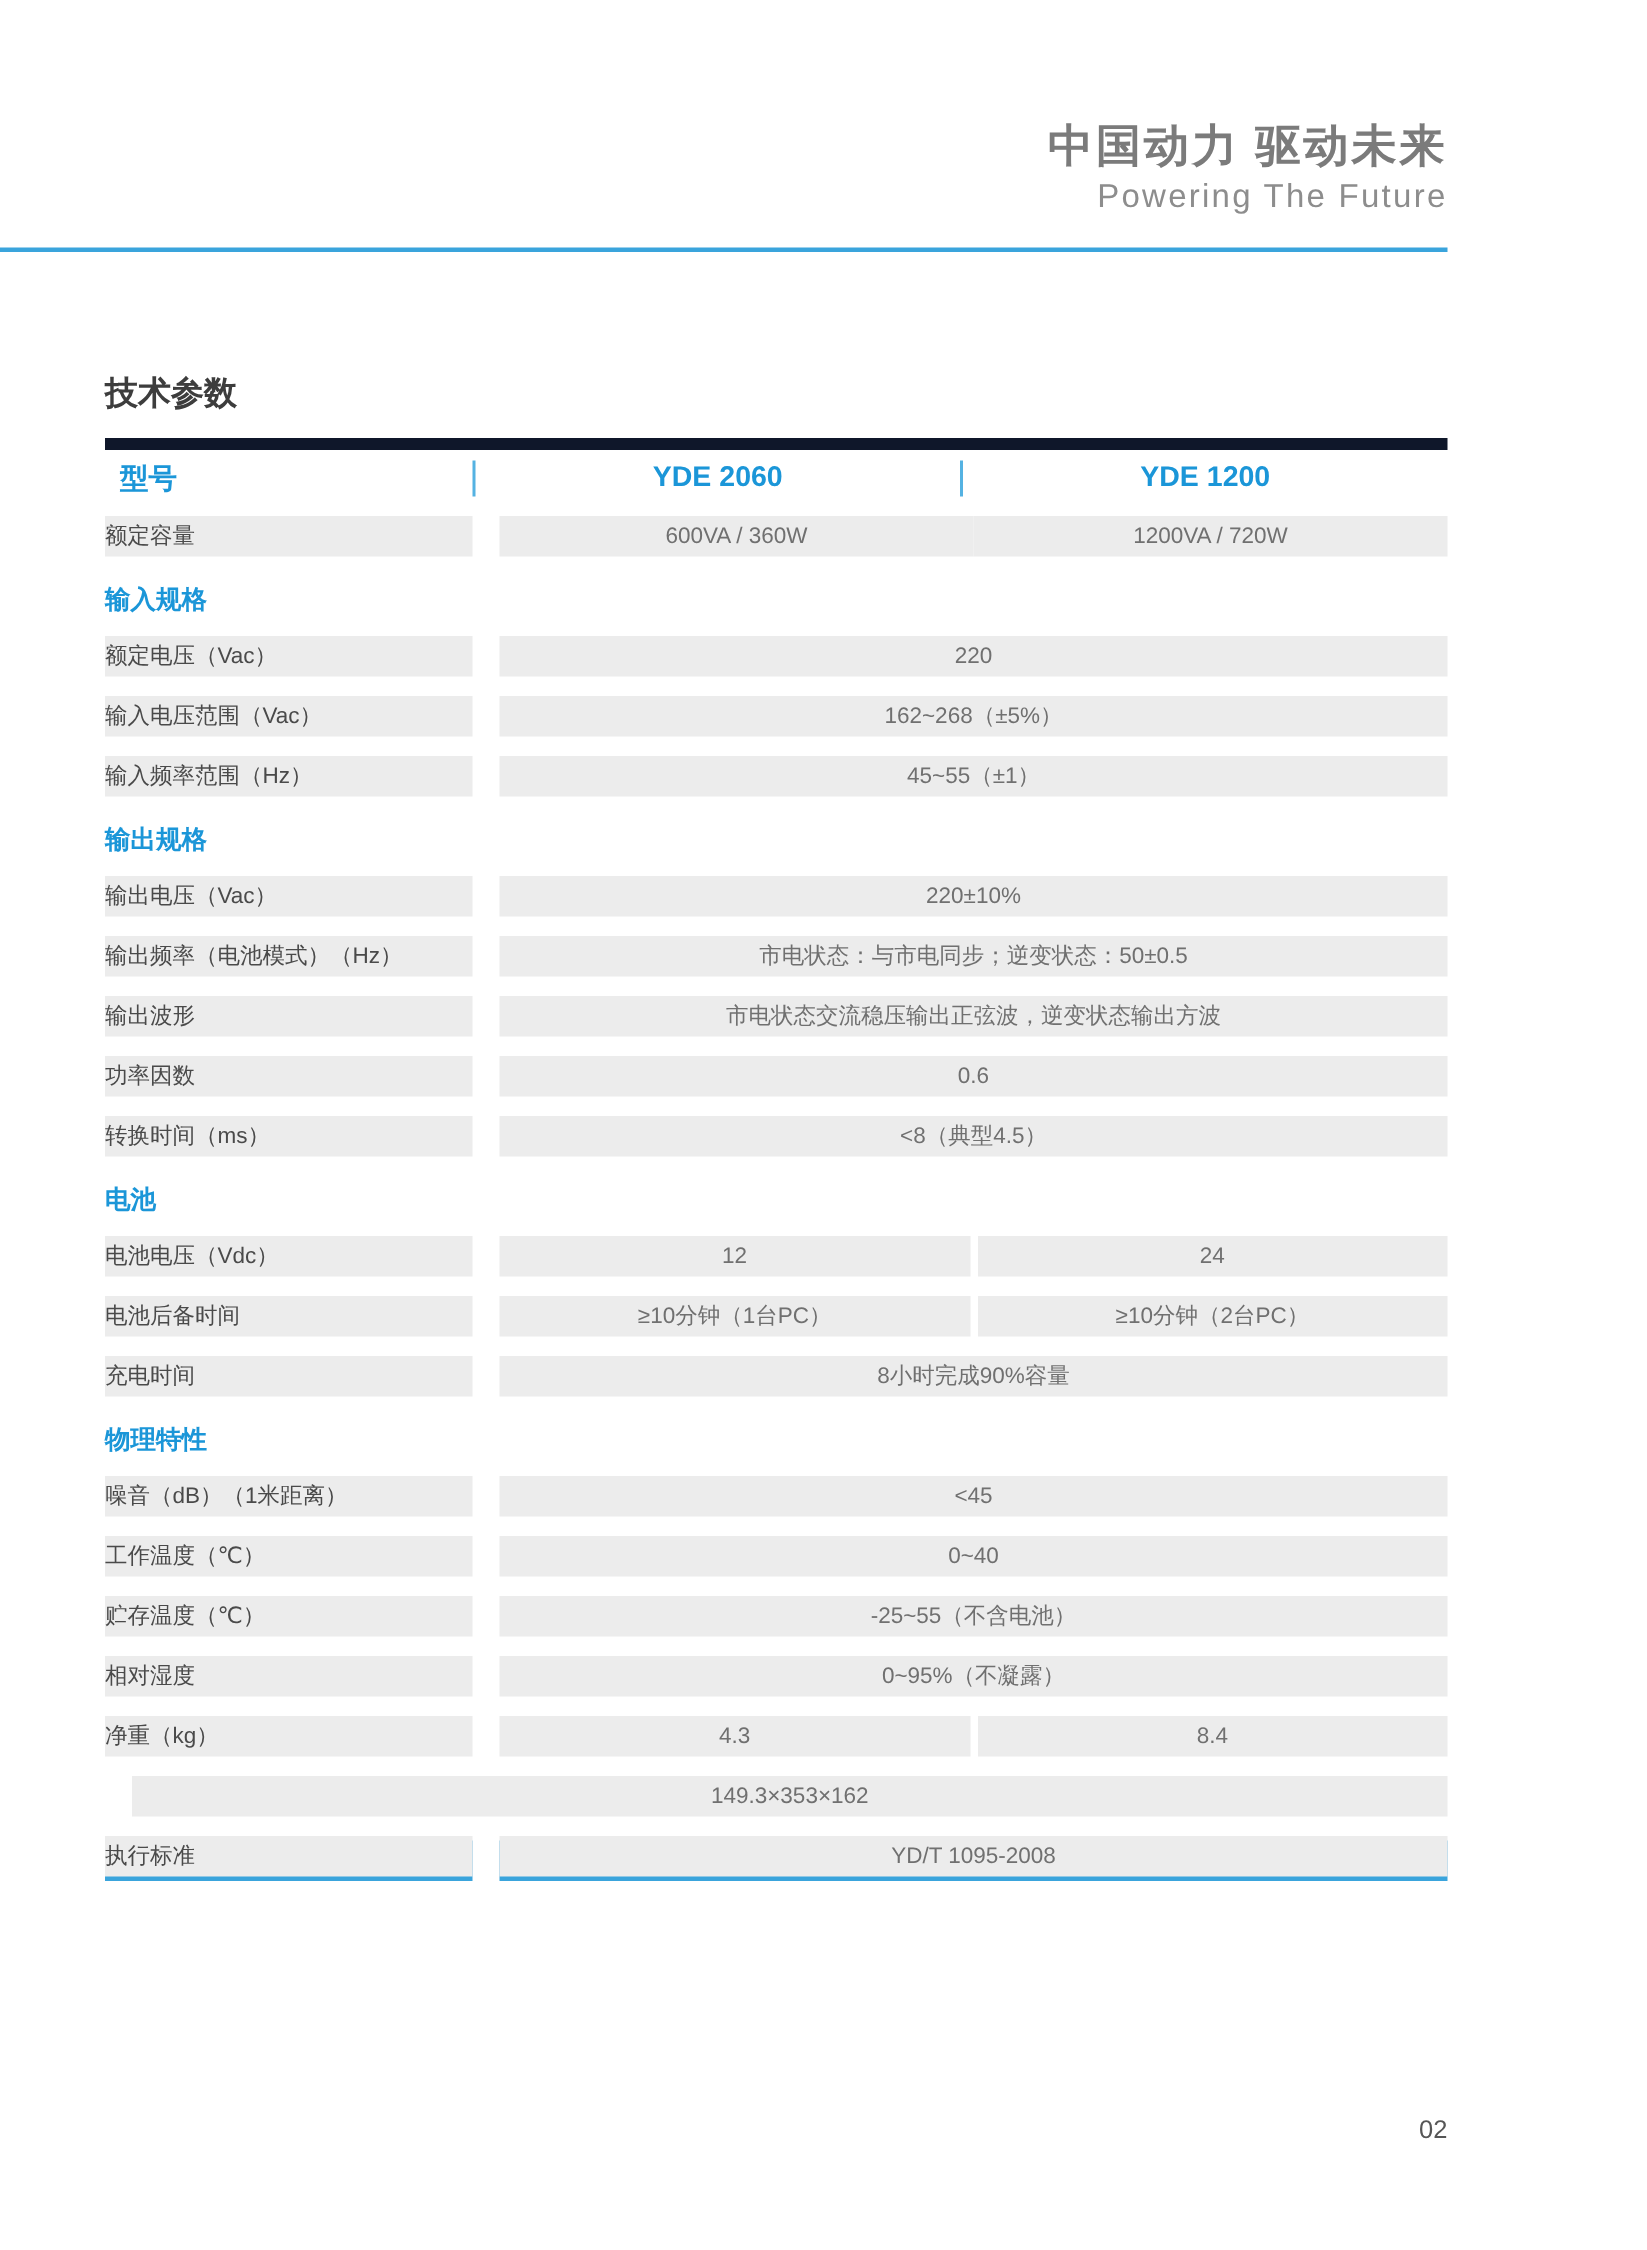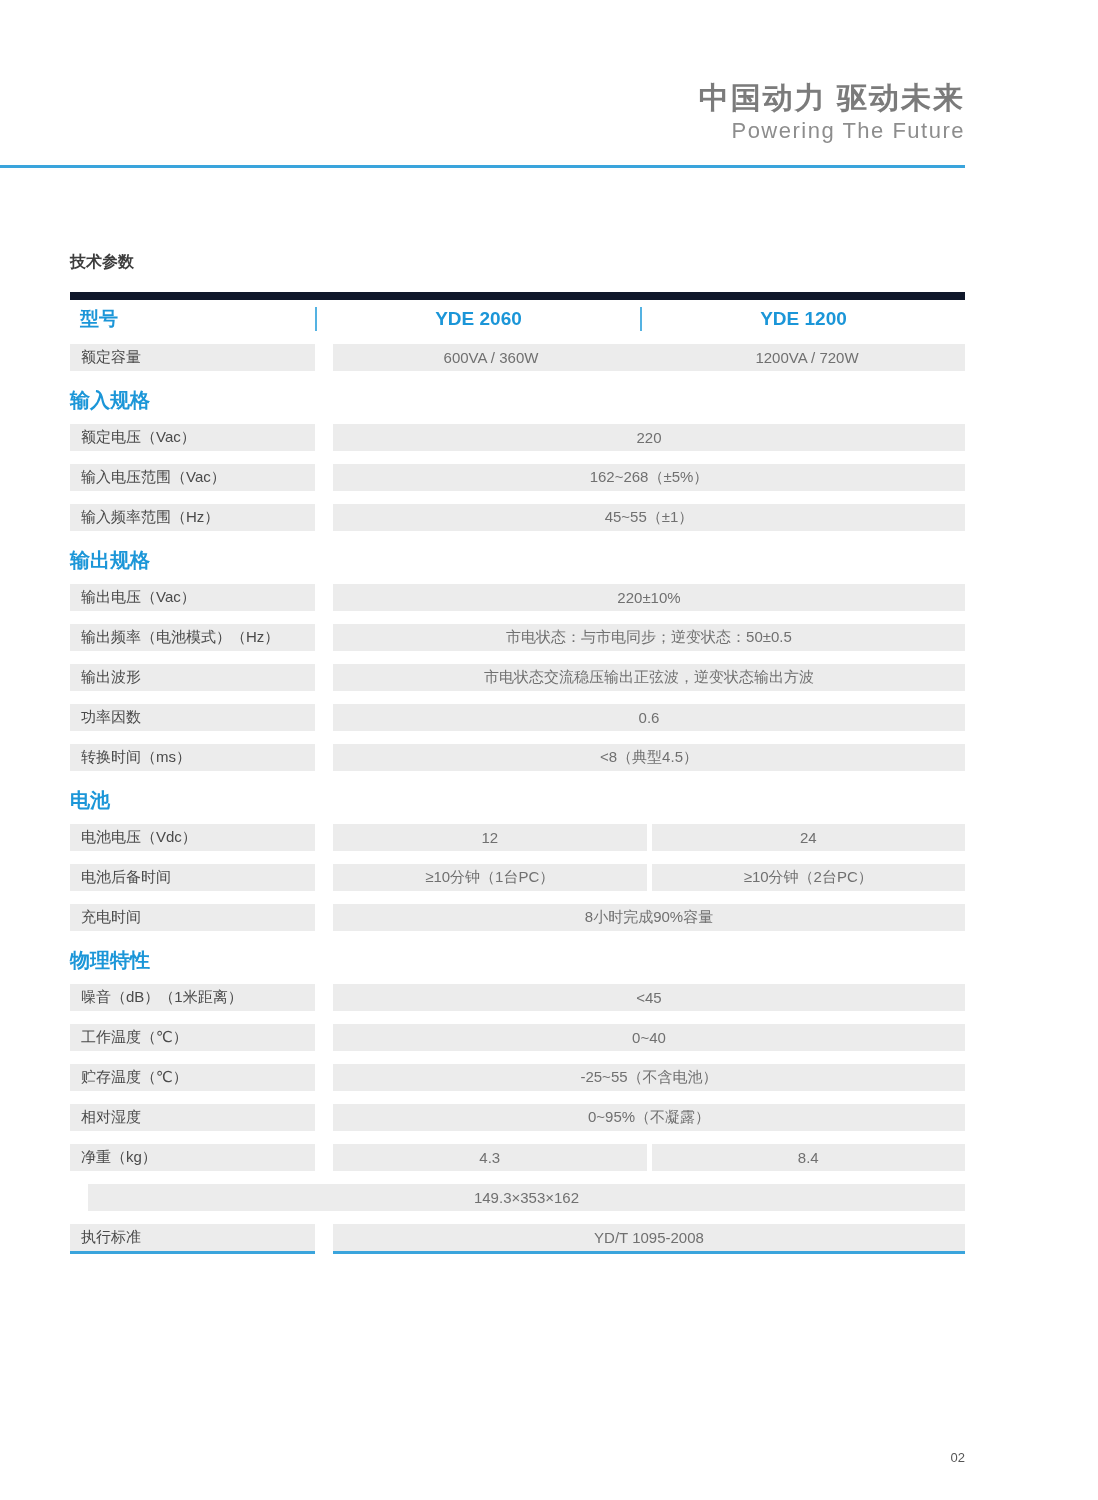--- a/index.html
+++ b/index.html
@@ -13,55 +13,55 @@
   }
 
   
   .masthead { position:absolute; top:80px; left:0; width:965px; text-align:right; }
   .masthead-zh { font-size:30px; font-weight:600; color:#7b7b7b; letter-spacing:2px; line-height:36px; }
   .masthead-en { font-size:22px; color:#8d8d8d; letter-spacing:1.5px; line-height:26px; margin-top:2px; }
   .masthead-rule { position:absolute; top:165px; left:0; width:965px; height:3px; background:#3aa4dc; }
 
   
   .content { position:absolute; left:70px; top:252px; width:895px; }
-  .doc-title { font-size:16px; font-weight:bold; color:#3d3d3d; line-height:20px; margin:0 0 20px 0; }
+  .doc-title { font-size:22px; font-weight:bold; color:#3d3d3d; line-height:20px; margin:0 0 20px 0; }
 
   .spec-table { display:flex; flex-direction:column; border-top:8px solid #0f172a; }
 
   
   .model-row { display:flex; align-items:center; height:38px; margin-bottom:6px; }
   .model-label { width:245px; padding-left:10px; font-size:19px; font-weight:bold; color:#1b96d8; }
   .model-col { flex:1; text-align:center; font-size:19px; font-weight:bold; color:#1b96d8; }
   .vbar { width:2px; height:24px; background:#54b2e2; flex:0 0 2px; }
 
   
-  .section-title { font-size:20px; font-weight:bold; color:#1b96d8; line-height:20px; margin:6px 0 14px 0; }
+  .section-title { font-size:17px; font-weight:bold; color:#1b96d8; line-height:20px; margin:6px 0 14px 0; }
 
   
   .row { display:flex; height:27px; margin-bottom:13px; font-size:15px; }
   .cell-label {
-    width:245px; padding-left:11px; background:#ececec; color:#4a4a4a;
+    width:245px; background:#ececec; color:#4a4a4a;
     display:flex; align-items:center;
   }
   .cell-values { flex:1; margin-left:5px; display:flex;padding-left:13px; }
   .cell-span {
     flex:1; background:#ececec; color:#707070;
     display:flex; align-items:center; justify-content:center;
   }
   .cell-half {
     flex:1; background:#ececec; color:#707070;
     display:flex; align-items:center; justify-content:center;
   }
   .split .cell-half + .cell-half { margin-left:5px; }
   .nogap .cell-half + .cell-half { margin-left:0; }
   .row-last .cell-label,
   .row-last .cell-span { box-shadow:0 3px 0 #3aa4dc; }
 
   
-  .page-number { position:absolute; top:1410px; left:0; width:965px; text-align:right; font-size:13px; color:#565656;margin-top:40px; }
+  .page-number { position:absolute; top:1410px; left:0; width:965px; text-align:right; font-size:17px; color:#565656; }
 </style>
 </head>
 <body>
 
 <div class="page">
 
   <div class="masthead">
     <div class="masthead-zh">中国动力 驱动未来</div>
     <div class="masthead-en">Powering The Future</div>
   </div>

